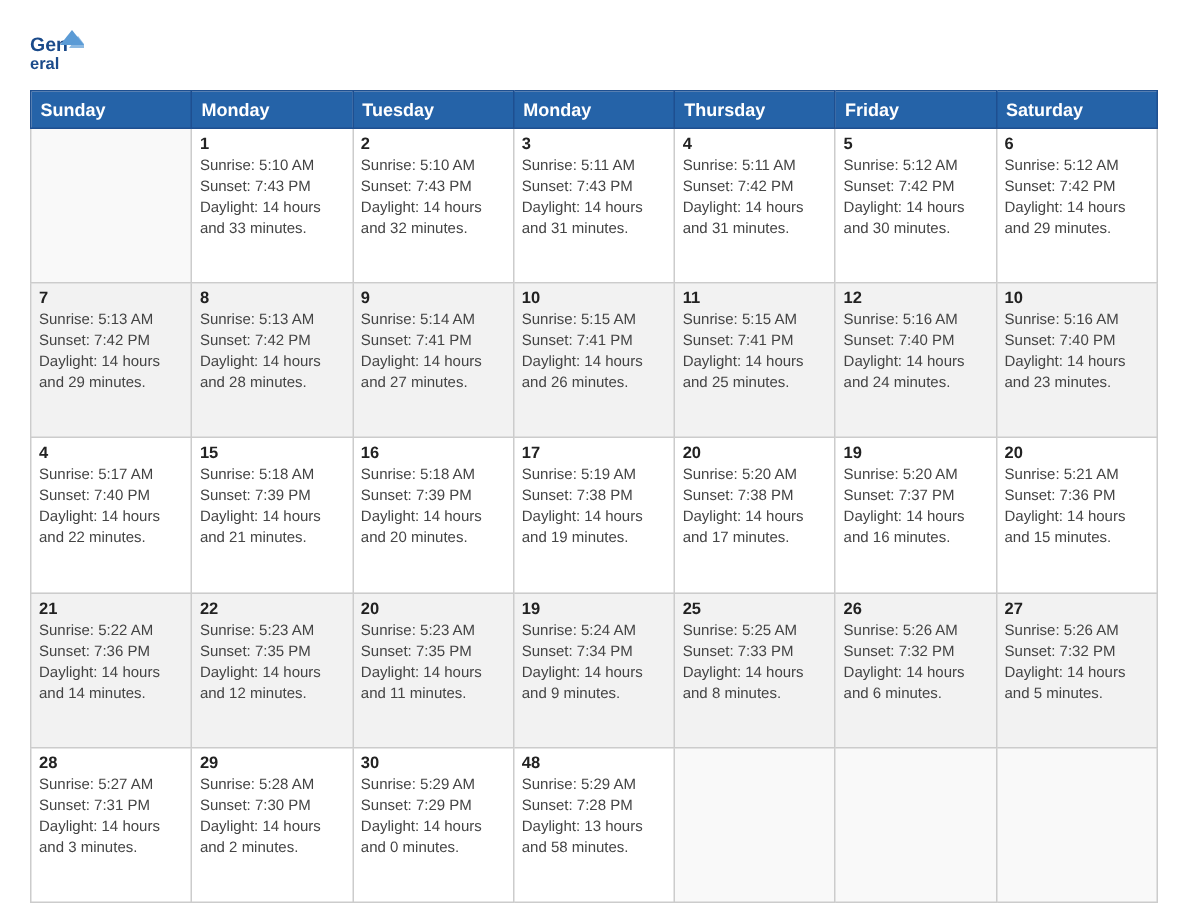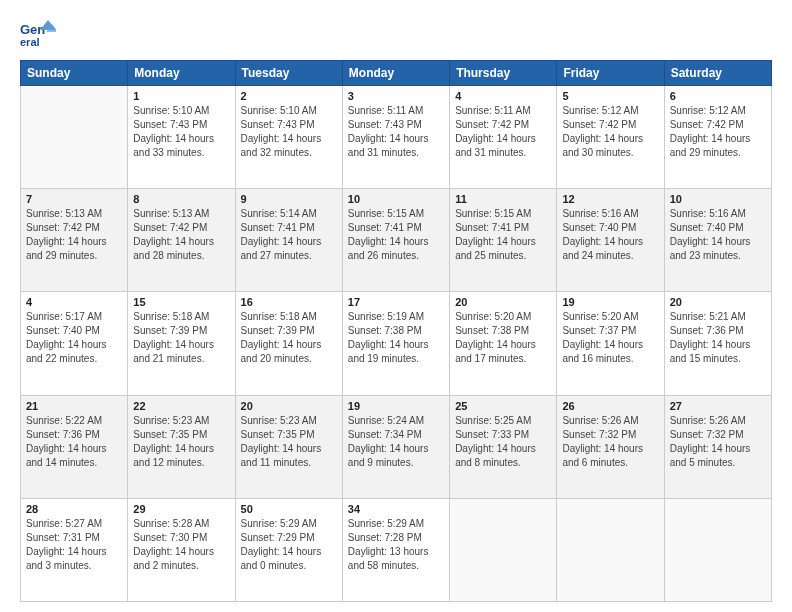--- a/index.html
+++ b/index.html
@@ -333,28 +333,28 @@
 and 3 minutes.</div>
           </td>
           <td>
             <span class="day-num">29</span>
             <div class="day-info" style="white-space: pre-line;">Sunrise: 5:28 AM
 Sunset: 7:30 PM
 Daylight: 14 hours
 and 2 minutes.</div>
           </td>
           <td>
-            <span class="day-num">50</span>
+            <span class="day-num">30</span>
             <div class="day-info" style="white-space: pre-line;">Sunrise: 5:29 AM
 Sunset: 7:29 PM
 Daylight: 14 hours
 and 0 minutes.</div>
           </td>
           <td>
-            <span class="day-num">34</span>
+            <span class="day-num">48</span>
             <div class="day-info" style="white-space: pre-line;">Sunrise: 5:29 AM
 Sunset: 7:28 PM
 Daylight: 13 hours
 and 58 minutes.</div>
           </td>
           <td class="empty"></td>
           <td class="empty"></td>
           <td class="empty"></td>
         </tr>
       </tbody>

